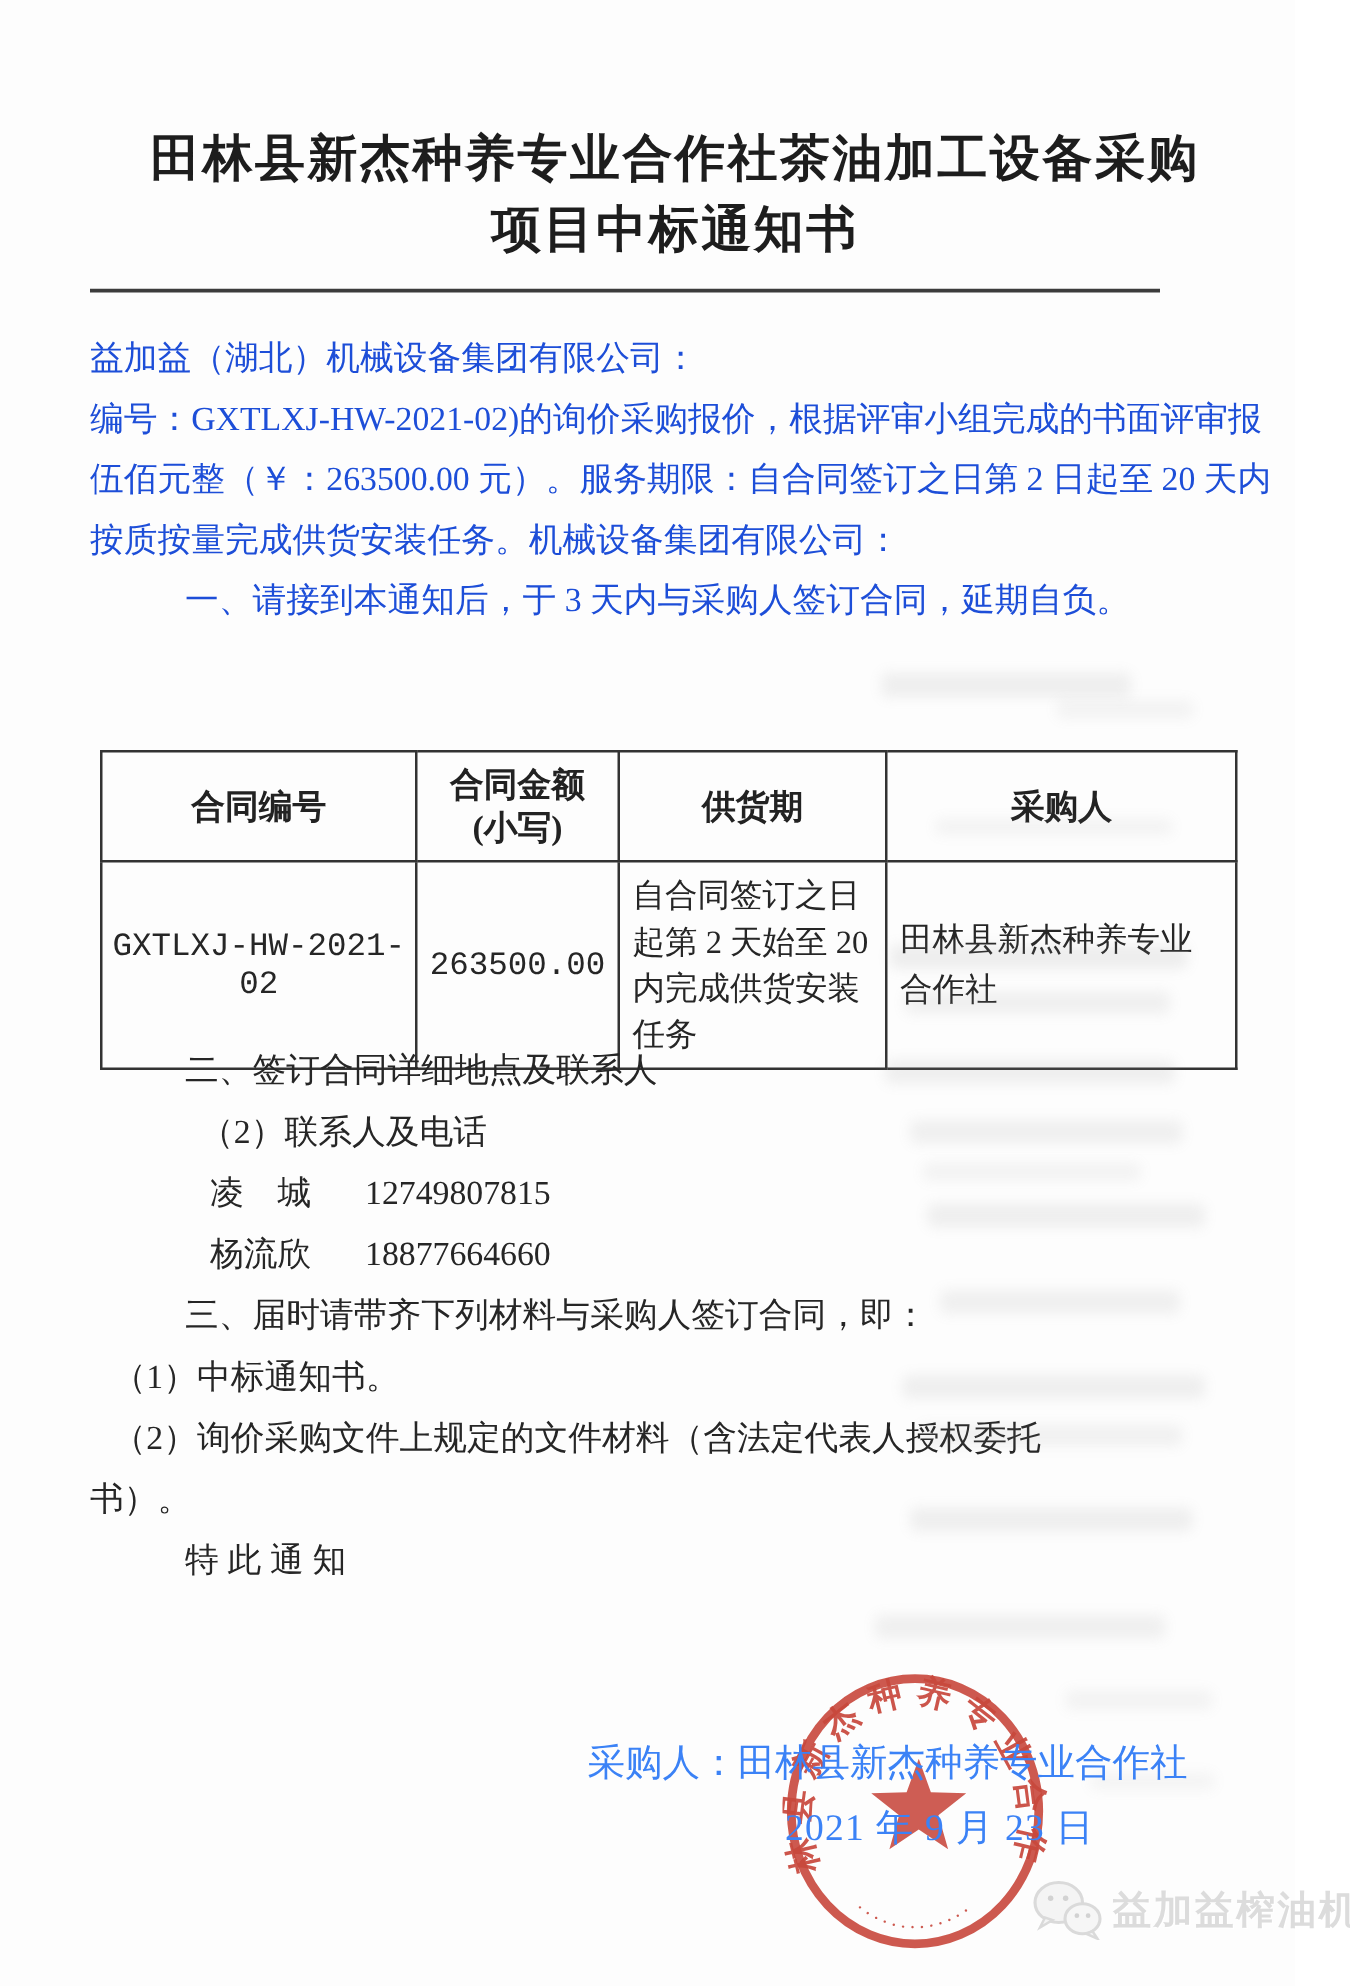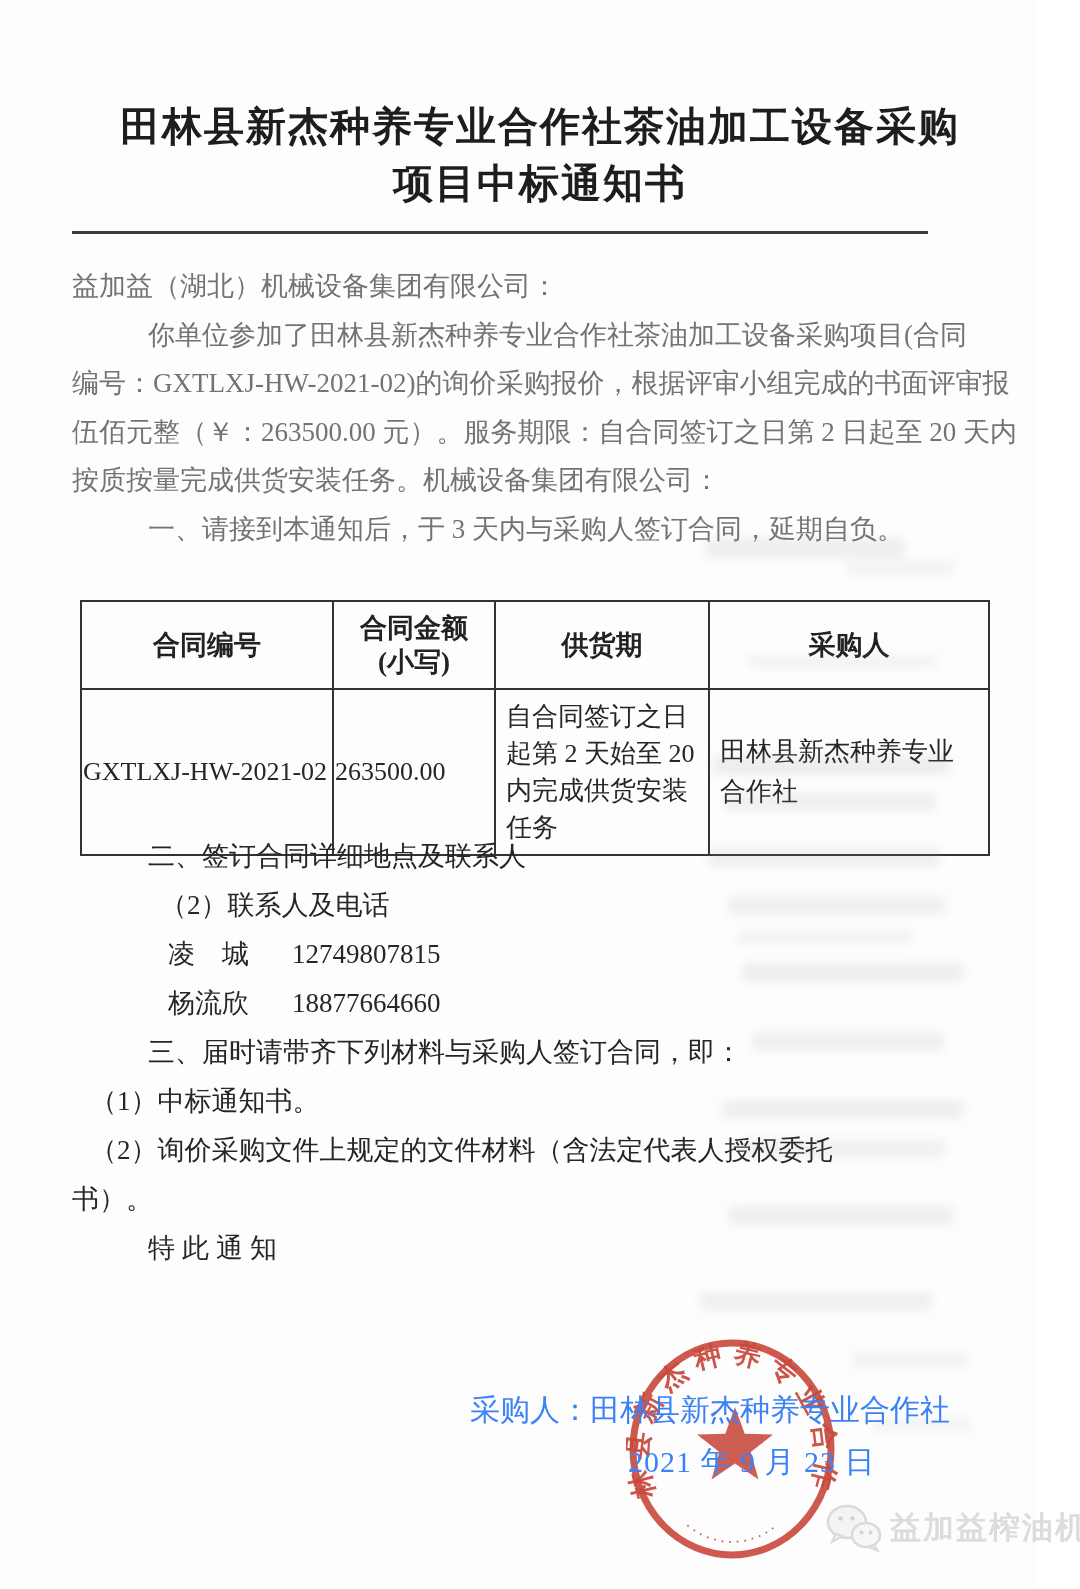--- a/index.html
+++ b/index.html
@@ -13,35 +13,35 @@
   .page{position:relative;width:1036px;height:1589px;background:#fdfdfd;}
 
   
   .title{position:absolute;top:98px;left:0;width:1080px;text-align:center;
          font-weight:700;color:#1d1d1d;}
   .title .tl{display:block;font-size:40px;line-height:57px;letter-spacing:2px;}
   .rule{position:absolute;top:231px;left:72px;width:856px;height:3px;background:#3c3c3c;}
 
   
   .bodyblock{position:absolute;top:262px;left:72px;width:922px;
-             font-size:27px;line-height:48.5px;color:#737373;}
+             font-size:27px;line-height:48.5px;color:#1d4ed8;}
   .line{white-space:nowrap;}
   .ind-p{padding-left:76px;}
   .ind-a{padding-left:76px;}
   .ind-b{padding-left:88px;}
   .ind-c{padding-left:96px;}
   .ind-d{padding-left:18px;}
 
   
   table.notice{position:absolute;top:600px;left:80px;border-collapse:collapse;
                table-layout:fixed;width:908px;background:transparent;}
   table.notice th,table.notice td{border:2px solid #333333;vertical-align:middle;}
   table.notice th{font-size:27px;font-weight:700;color:#222;line-height:34px;height:84px;text-align:center;}
   table.notice td{font-size:26px;color:#262626;height:146px;}
-  td.c-code,td.c-amt{text-align:left;font-family:Liberation Serif, serif;font-size:25px;border-radius:12px;}
+  td.c-code,td.c-amt{text-align:center;font-family:Liberation Mono, monospace;font-size:25px;border-radius:12px;}
   td.c-del{text-align:left;padding:8px 10px;line-height:37px;margin-top:32px;}
   td.c-pur{text-align:left;padding:8px 10px;line-height:40px;}
 
   
   .sections{position:absolute;top:832px;left:72px;width:922px;
             font-size:27px;line-height:49px;}
   .cname{display:inline-block;width:124px;white-space:pre;}
   .closing-line{letter-spacing:7px;}
 
   
@@ -67,21 +67,20 @@
 <div class="page">
 
   <div class="title">
     <span class="tl">田林县新杰种养专业合作社茶油加工设备采购</span>
     <span class="tl">项目中标通知书</span>
   </div>
   <div class="rule"></div>
 
   <div class="bodyblock">
     <div class="line">益加益（湖北）机械设备集团有限公司：</div>
-    <div class="line ind-p">你单位参加了田林县新杰种养专业合作社茶油加工设备采购项目(合同</div>
     <div class="line">编号：GXTLXJ-HW-2021-02)的询价采购报价，根据评审小组完成的书面评审报</div>
     <div class="line">伍佰元整（￥：263500.00 元）。服务期限：自合同签订之日第 2 日起至 20 天内</div>
     <div class="line">按质按量完成供货安装任务。机械设备集团有限公司：</div>
     <div class="line ind-a">一、请接到本通知后，于 3 天内与采购人签订合同，延期自负。</div>
   </div>
 
   <table class="notice">
     <colgroup>
         <col style="width:252px">
         <col style="width:162px">

